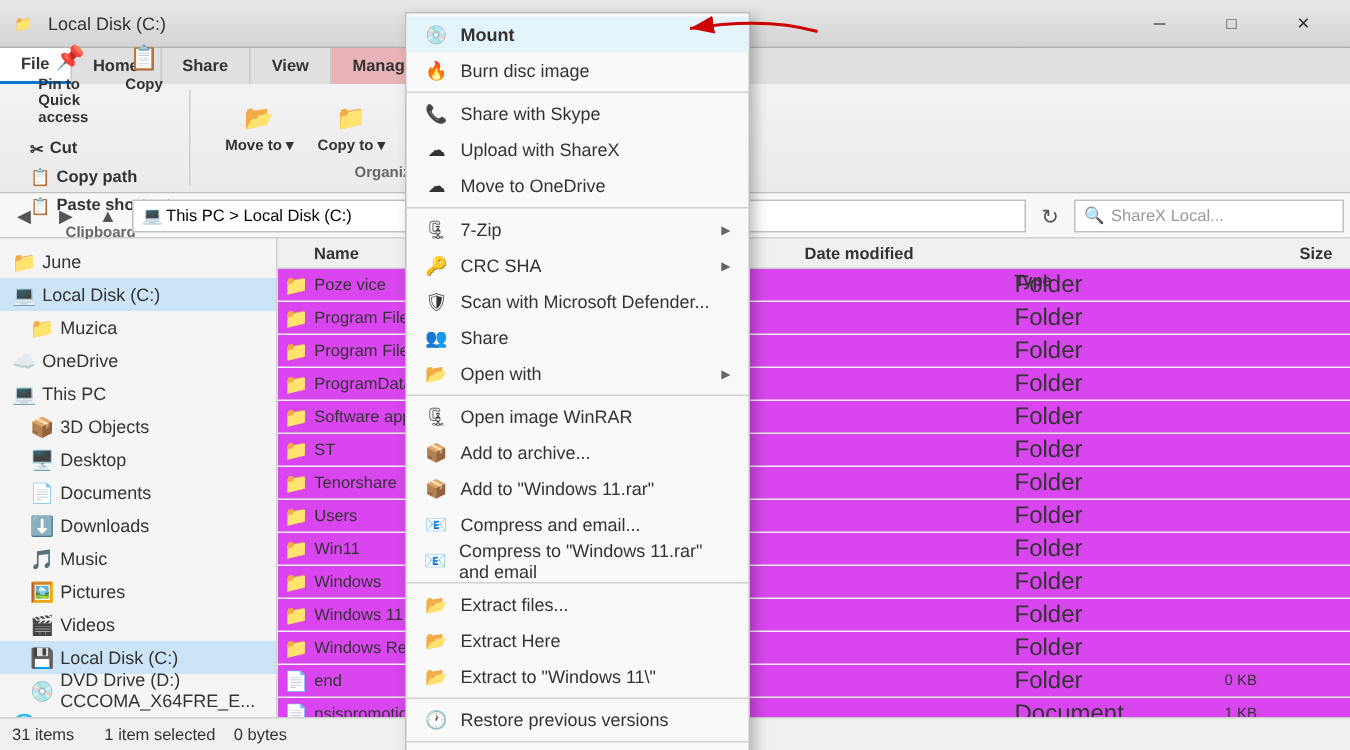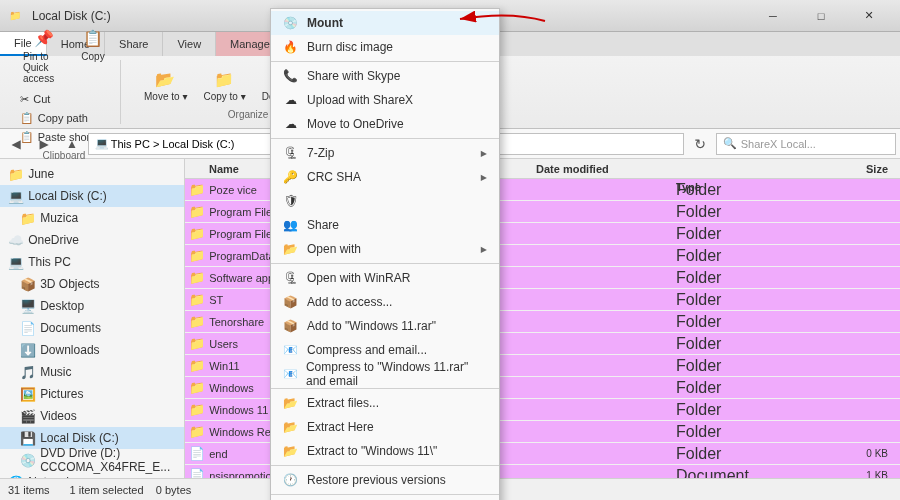--- a/index.html
+++ b/index.html
@@ -54,20 +54,21 @@
       justify-content: center;
       font-size: 11px;
       cursor: pointer;
       color: #333;
     }
 
     
     .ribbon {
       background: linear-gradient(to bottom, #f5f5f5, #ebebeb);
       border-bottom: 1px solid #c0c0c0;
+      font-weight: bold;
     }
     .ribbon-tabs {
       display: flex;
       height: 24px;
       background: #e0e0e0;
     }
     .ribbon-tab {
       padding: 4px 14px;
       font-size: 11px;
       color: #333;
@@ -241,21 +242,21 @@
       color: #333;
       gap: 4px;
       height: 22px;
     }
     .nav-item.selected { background: #cce4f7; }
     .nav-item.indented { padding-left: 20px; }
 
     
     .file-list {
       flex: 1;
-      background: #f0abfc;
+      background: #d946ef;
       overflow-y: auto;
     }
     .file-list-header {
       display: flex;
       background: #f0f0f0;
       border-bottom: 1px solid #d0d0d0;
       height: 20px;
       align-items: center;
       padding: 0 4px;
       font-size: 11px;
@@ -273,21 +274,21 @@
       padding: 0 4px;
       font-size: 11px;
       color: #333;
       border-bottom: 1px solid #f0f0f0;
       cursor: pointer;
     }
     .file-icon { font-size: 13px; margin-right: 4px; }
     .file-name { flex: 1; display: flex; align-items: center; }
     .file-date { width: 140px; font-size: 10px; }
     .file-type { width: 140px; font-size: 16px; }
-    .file-size { width: 80px; text-align: right; padding-right: 8px; font-size: 10px; }
+    .file-size { width: 80px; padding-right: 8px; font-size: 10px; }
 
     
     .status-bar {
       height: 22px;
       background: #f0f0f0;
       border-top: 1px solid #d0d0d0;
       display: flex;
       align-items: center;
       padding: 0 8px;
       font-size: 11px;
@@ -689,41 +690,42 @@
       <span>7-Zip</span>
       <span class="ctx-arrow">▶</span>
     </div>
     <div class="ctx-item">
       <span class="ctx-icon">🔑</span>
       <span>CRC SHA</span>
       <span class="ctx-arrow">▶</span>
     </div>
     <div class="ctx-item">
       <span class="ctx-icon">🛡</span>
+      <span>Scan with Microsoft Defender...</span>
 
     </div>
     <div class="ctx-item">
       <span class="ctx-icon">👥</span>
       <span>Share</span>
 
     </div>
     <div class="ctx-item">
       <span class="ctx-icon">📂</span>
       <span>Open with</span>
       <span class="ctx-arrow">▶</span>
     </div>
     <div class="ctx-separator"></div>
     <div class="ctx-item">
       <span class="ctx-icon">🗜</span>
-      <span>Open with WinRAR</span>
+      <span>Open image WinRAR</span>
 
     </div>
     <div class="ctx-item">
       <span class="ctx-icon">📦</span>
-      <span>Add to access...</span>
+      <span>Add to archive...</span>
 
     </div>
     <div class="ctx-item">
       <span class="ctx-icon">📦</span>
       <span>Add to "Windows 11.rar"</span>
 
     </div>
     <div class="ctx-item">
       <span class="ctx-icon">📧</span>
       <span>Compress and email...</span>

